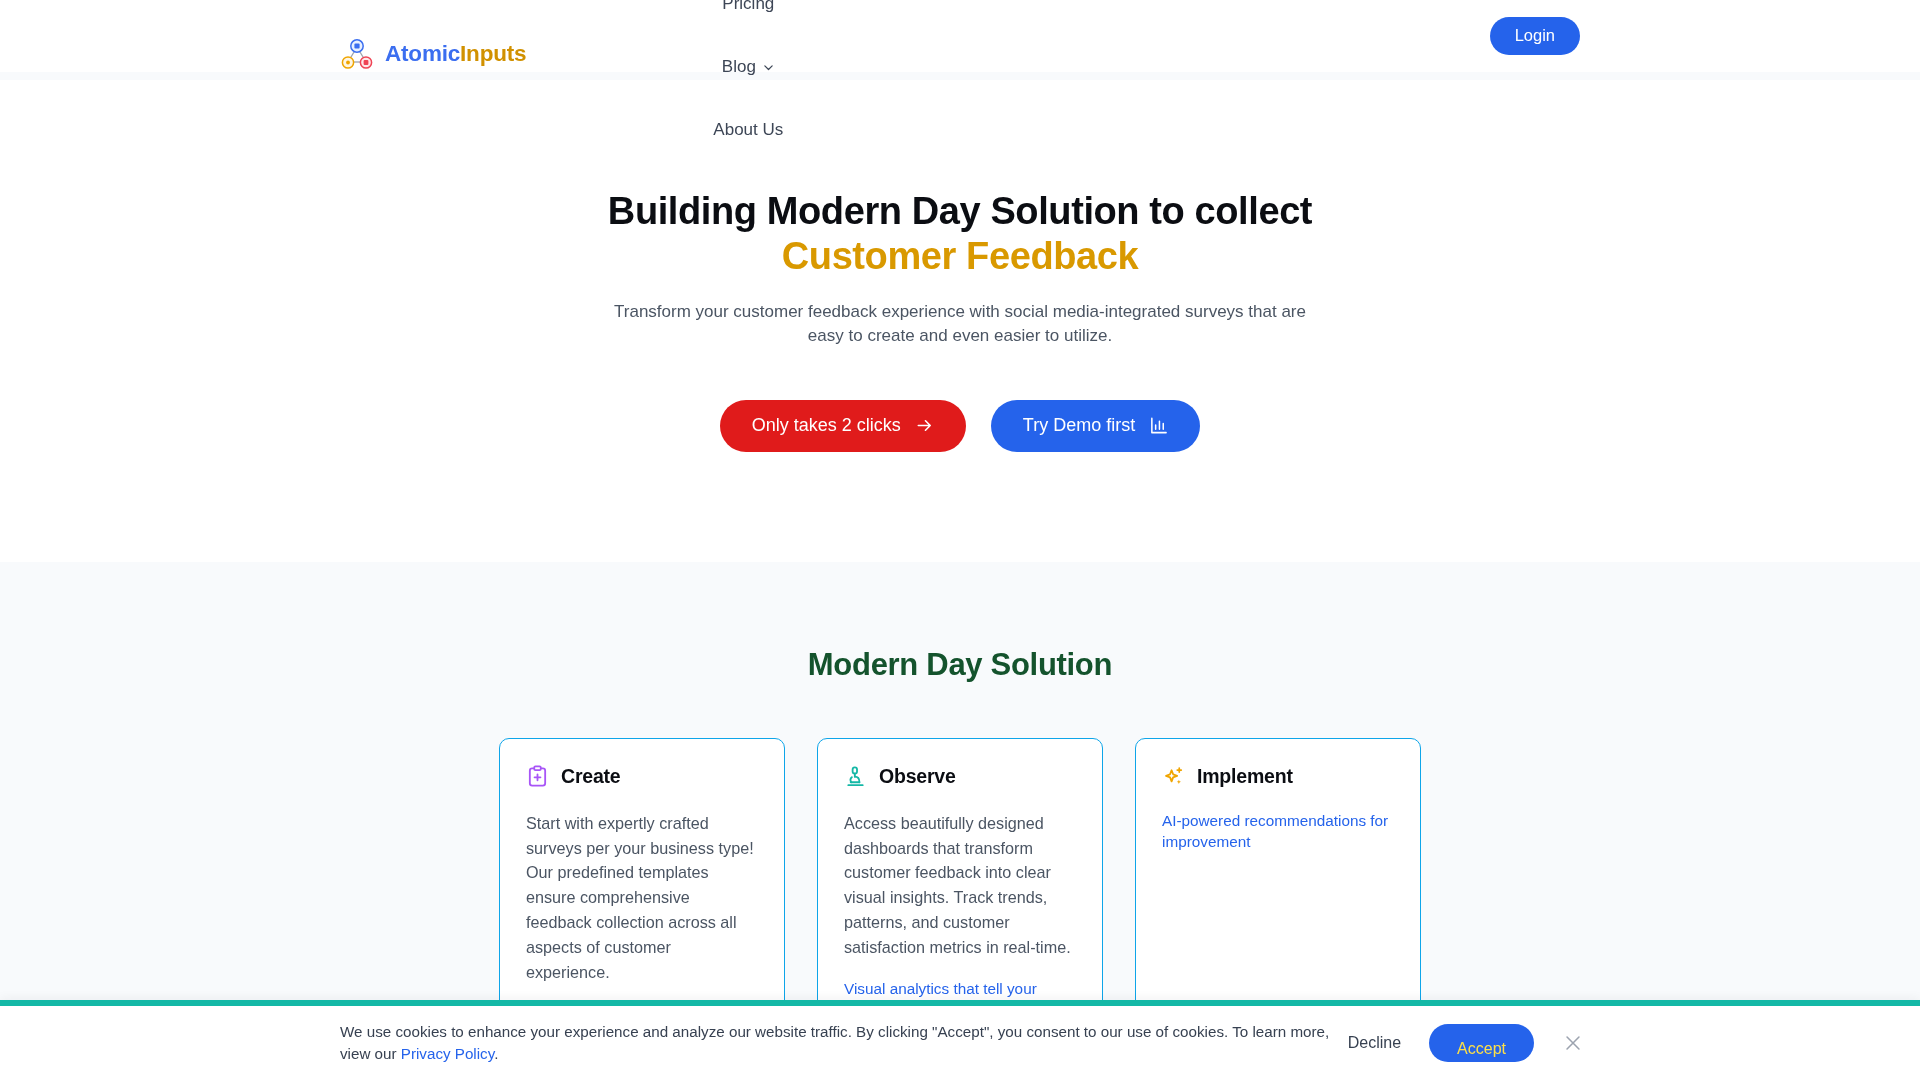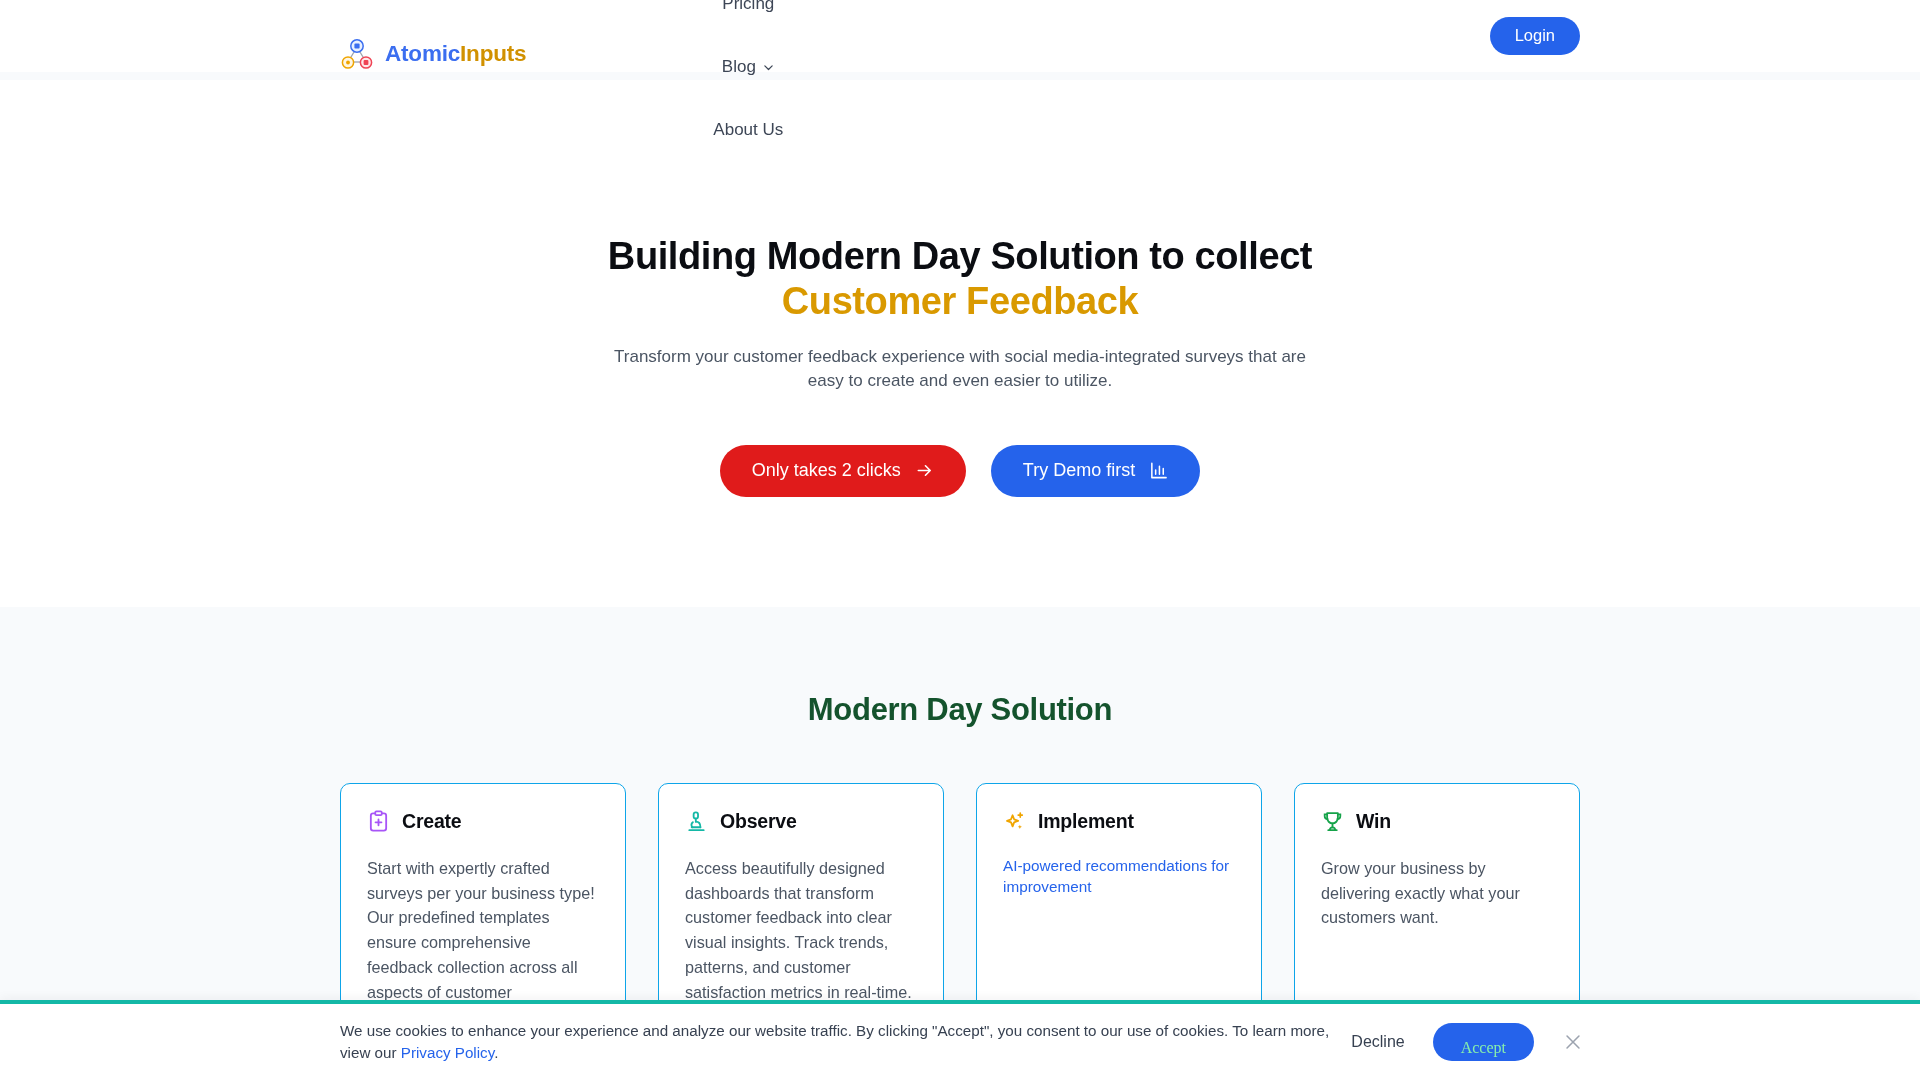--- a/index.html
+++ b/index.html
@@ -79,21 +79,20 @@
     padding-top: 109px;
     padding-bottom: 110px;
     text-align: center;
   }
   .hero h1 {
     font-size: 38px;
     line-height: 1.18;
     color: #0b0d12;
     font-weight: 700;
     letter-spacing: -0.4px;
-    margin-top: 45px;
   }
   .hero h1 .accent { color: #d99900; }
   .hero p {
     margin-top: 21px;
     font-size: 17px;
     line-height: 1.42;
     color: #4b5563;
     max-width: 700px;
     margin-left: auto;
     margin-right: auto;
@@ -181,21 +180,21 @@
   .card-link .lic { width: 17px; height: 17px; flex: 0 0 auto; margin-top: 1px; }
 
   
   .cookie {
     position: absolute;
     left: 0;
     bottom: 0;
     width: 1920px;
     height: 80px;
     background: #ffffff;
-    border-top: 4px solid #14b8a6;
+    border-top: 6px solid #14b8a6;
     display: flex;
     align-items: center;
     padding: 0 340px;
     box-shadow: 0 -2px 10px rgba(15,23,42,0.05);
   }
   .cookie-text {
     font-size: 15.2px;
     line-height: 1.42;
     color: #374151;
     max-width: 1020px;
@@ -211,27 +210,27 @@
     background: none;
     border: none;
     font-family: inherit;
     font-size: 16px;
     color: #374151;
     cursor: pointer;
     padding: 6px 8px;
   }
   .accept-btn {
     background: #2563eb;
-    color: #86efac;
+    color: #fde047;
     border: none;
     border-radius: 999px;
     padding: 16px 28px;
     height: 38px;
     font-size: 16px;
-    font-family: Liberation Serif, serif;
+    font-family: Liberation Sans, sans-serif;
     cursor: pointer;
   }
   .close-x {
     width: 22px; height: 22px;
     cursor: pointer;
     display: block;
     margin-left: 4px;
   }
 </style>
 </head>
@@ -371,35 +370,20 @@
               <path d="M17.6 15.4l.6 1.6 1.6.6-1.6.6-.6 1.6-.6-1.6-1.6-.6 1.6-.6.6-1.6z" fill="#f0a500"></path>
             </svg>
           </span>
           <span class="card-title">Implement</span>
         </div>
         <a class="card-link">
           <span>AI-powered recommendations for improvement</span>
         </a>
       </div>
 
-      <div class="card">
-        <div class="card-head">
-          <span class="ic">
-            <svg class="ic" viewBox="0 0 24 24" fill="none" xmlns="http://www.w3.org/2000/svg">
-              <path d="M6.4 3.2h11.2v5.1c0 3.1-2.5 5.6-5.6 5.6s-5.6-2.5-5.6-5.6V3.2z" stroke="#16a34a" stroke-width="1.9" stroke-linejoin="round"></path>
-              <path d="M6.4 4.6H3.8v1.7c0 1.8 1.4 3.2 3.2 3.2M17.6 4.6h2.6v1.7c0 1.8-1.4 3.2-3.2 3.2" stroke="#16a34a" stroke-width="1.8" stroke-linecap="round"></path>
-              <path d="M12 13.9v4.3" stroke="#16a34a" stroke-width="1.9" stroke-linecap="round"></path>
-              <path d="M7.6 21h8.8" stroke="#16a34a" stroke-width="1.9" stroke-linecap="round"></path>
-              <path d="M9.2 21c0-1.7 1.2-2.8 2.8-2.8s2.8 1.1 2.8 2.8" stroke="#16a34a" stroke-width="1.8" stroke-linejoin="round"></path>
-            </svg>
-          </span>
-          <span class="card-title">Win</span>
-        </div>
-        <div class="card-body">Grow your business by delivering exactly what your customers want.</div>
-      </div>
 
     </div>
   </section>
 
   <div class="cookie">
     <div class="cookie-text"><span>We use cookies to enhance your experience and analyze our website traffic. By clicking "Accept", you consent to our use of cookies. To learn more, view our </span><a>Privacy Policy</a><span>.</span></div>
     <div class="cookie-actions">
       <button class="decline-btn">Decline</button>
       <button class="accept-btn">Accept</button>
       <span class="close-x">

